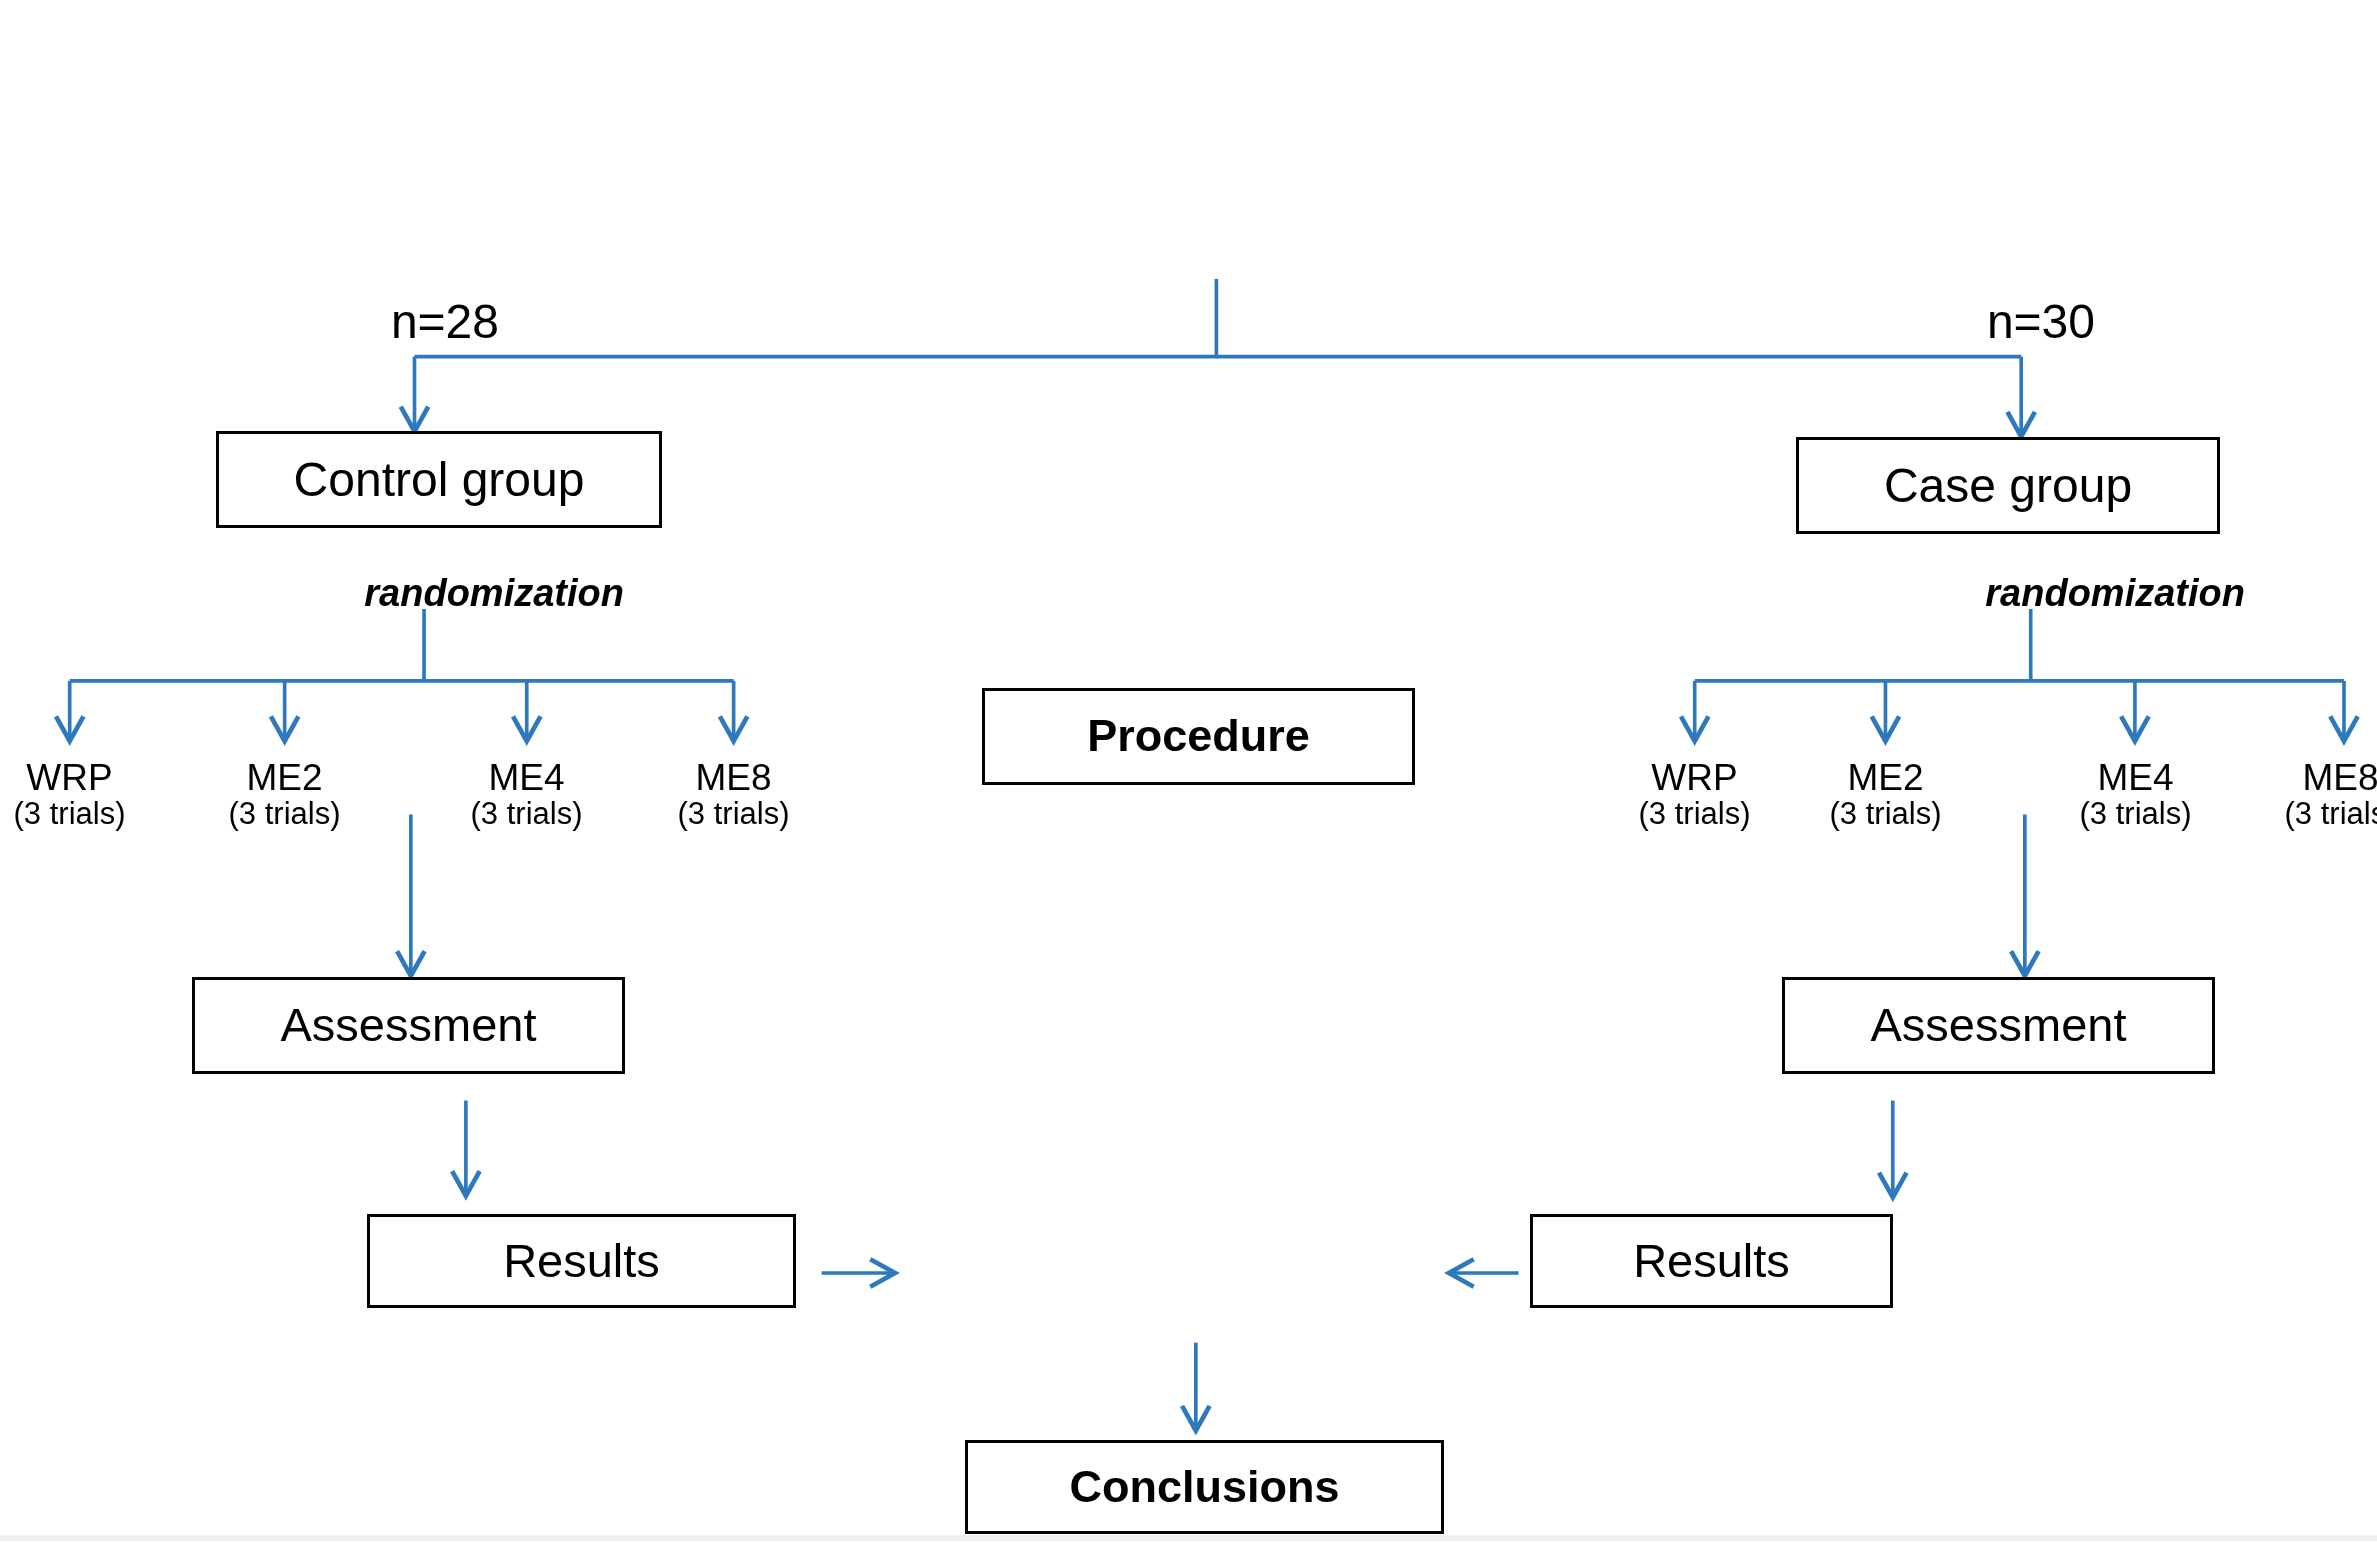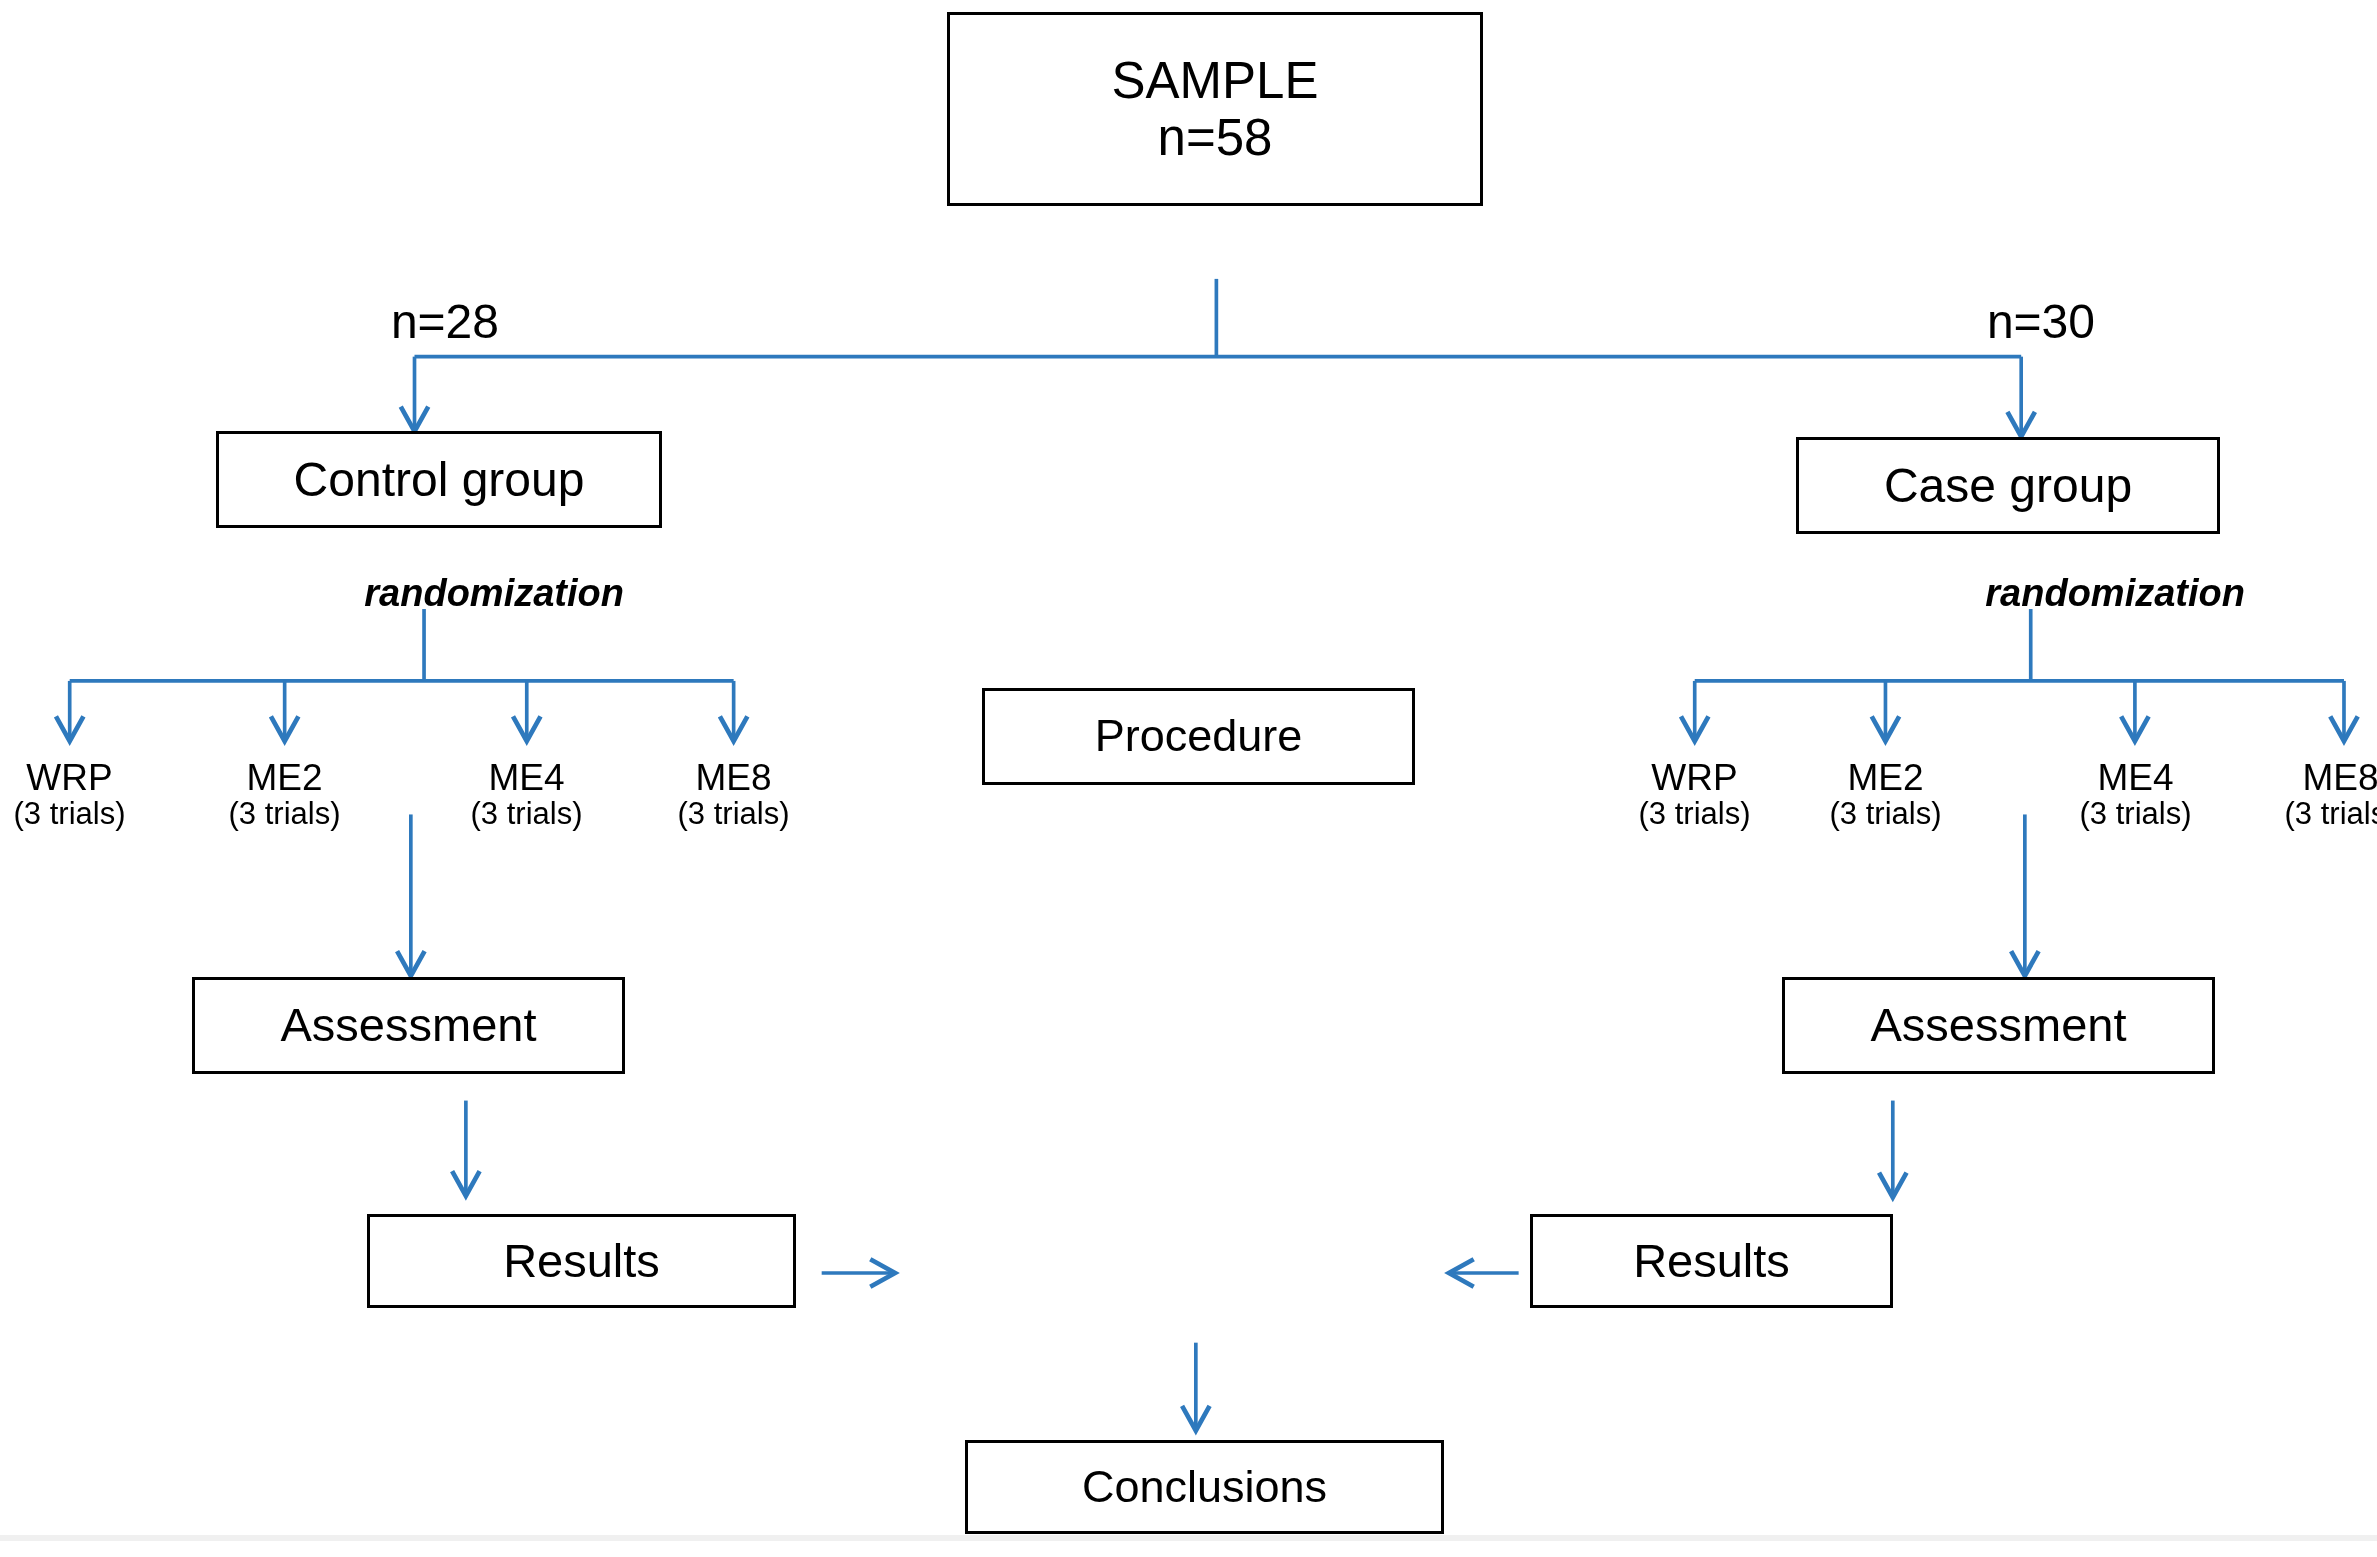--- a/index.html
+++ b/index.html
@@ -32,21 +32,21 @@
     background: #ffffff;
     border: 3.7px solid #000000;
     display: flex;
     align-items: center;
     justify-content: center;
     text-align: center;
     color: #000000;
     line-height: 1.12;
   }
   .node.bold {
-    font-weight: normal;
+    font-weight: bold;
   }
   .label {
     position: absolute;
     color: #000000;
     white-space: nowrap;
     text-align: right;
   }
   .label.italicbold {
     font-style: italic;
     font-weight: bold;
@@ -120,24 +120,20 @@
       <line x1="2760" y1="1110" x2="2760" y2="1330" marker-end="url(#openArrow)"></line>
 
       <line x1="2580" y1="1500" x2="2580" y2="1632" marker-end="url(#openArrow)"></line>
 
       <line x1="2070" y1="1735" x2="1975" y2="1735" marker-end="url(#openArrow)"></line>
 
       <line x1="1630" y1="1830" x2="1630" y2="1950" marker-end="url(#openArrow)"></line>
     </g>
   </svg>
 
-  <div class="node" style="left:947px; top:11.7px; width:536px; height:194px; font-size:51px; flex-direction:column;">
-    <span>SAMPLE</span>
-    <span>n=58</span>
-  </div>
 
   <div class="label" style="left:352px; top:294px; width:147px; font-size:48px;">n=28</div>
 
   <div class="label" style="left:1948px; top:294px; width:147px; font-size:48px;">n=30</div>
 
   <div class="node" style="left:216px; top:431px; width:446px; height:97px; font-size:48px;">Control group</div>
 
   <div class="node" style="left:1796px; top:437px; width:424px; height:97px; font-size:48px;">Case group</div>
 
   <div class="label italicbold" style="left:242px; top:572px; width:382px; font-size:38px;">randomization</div>

